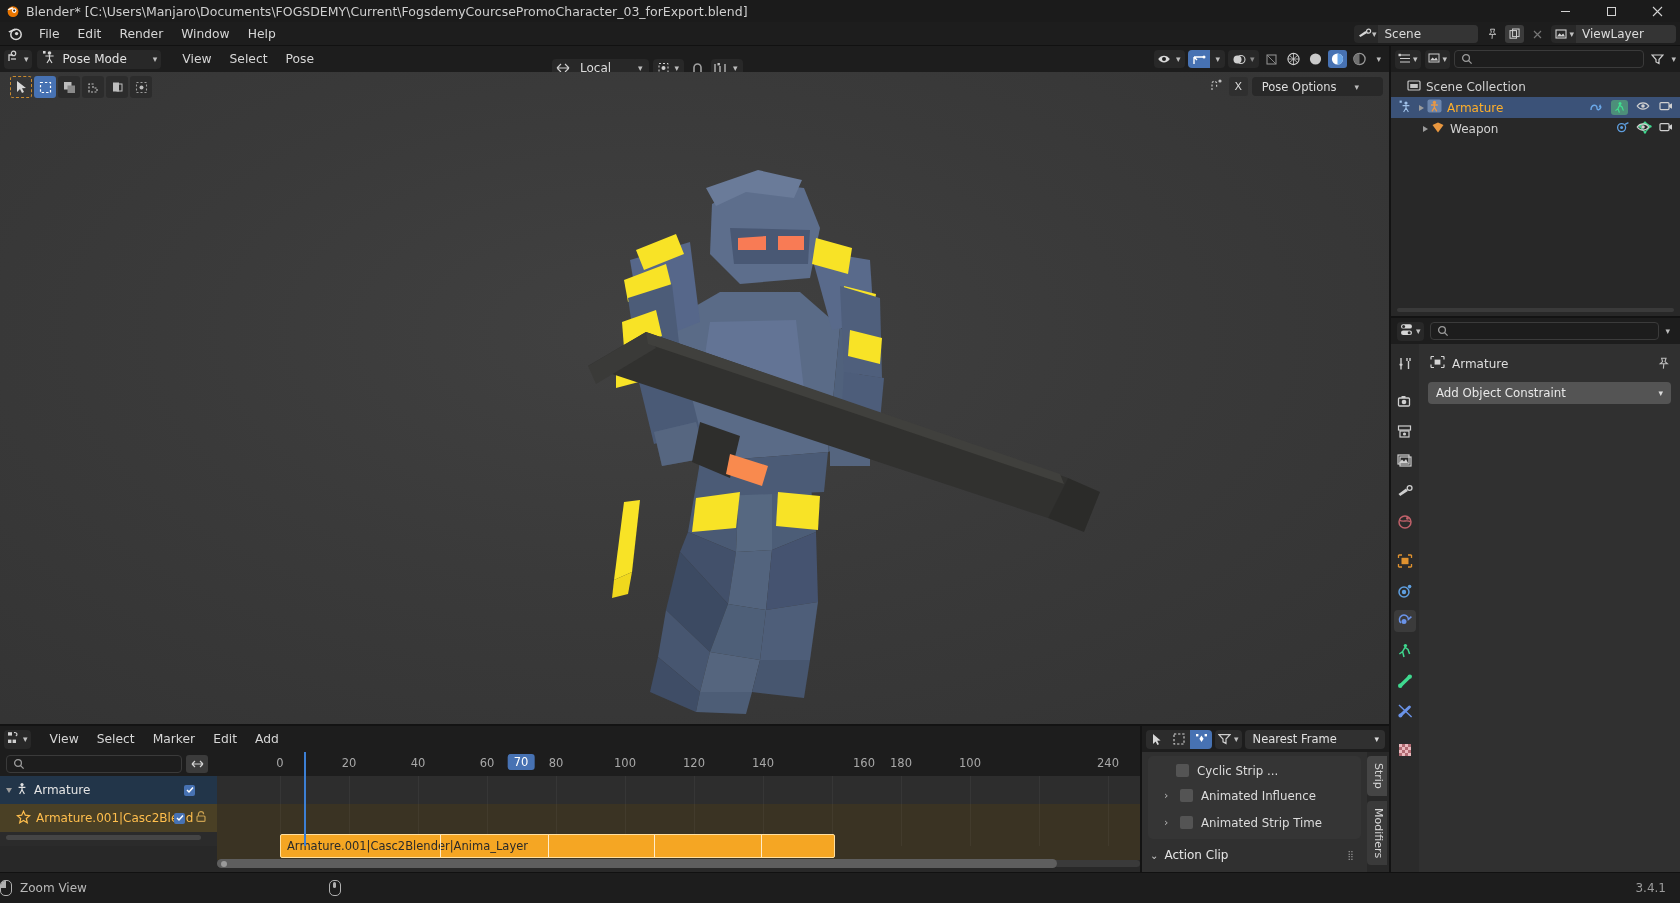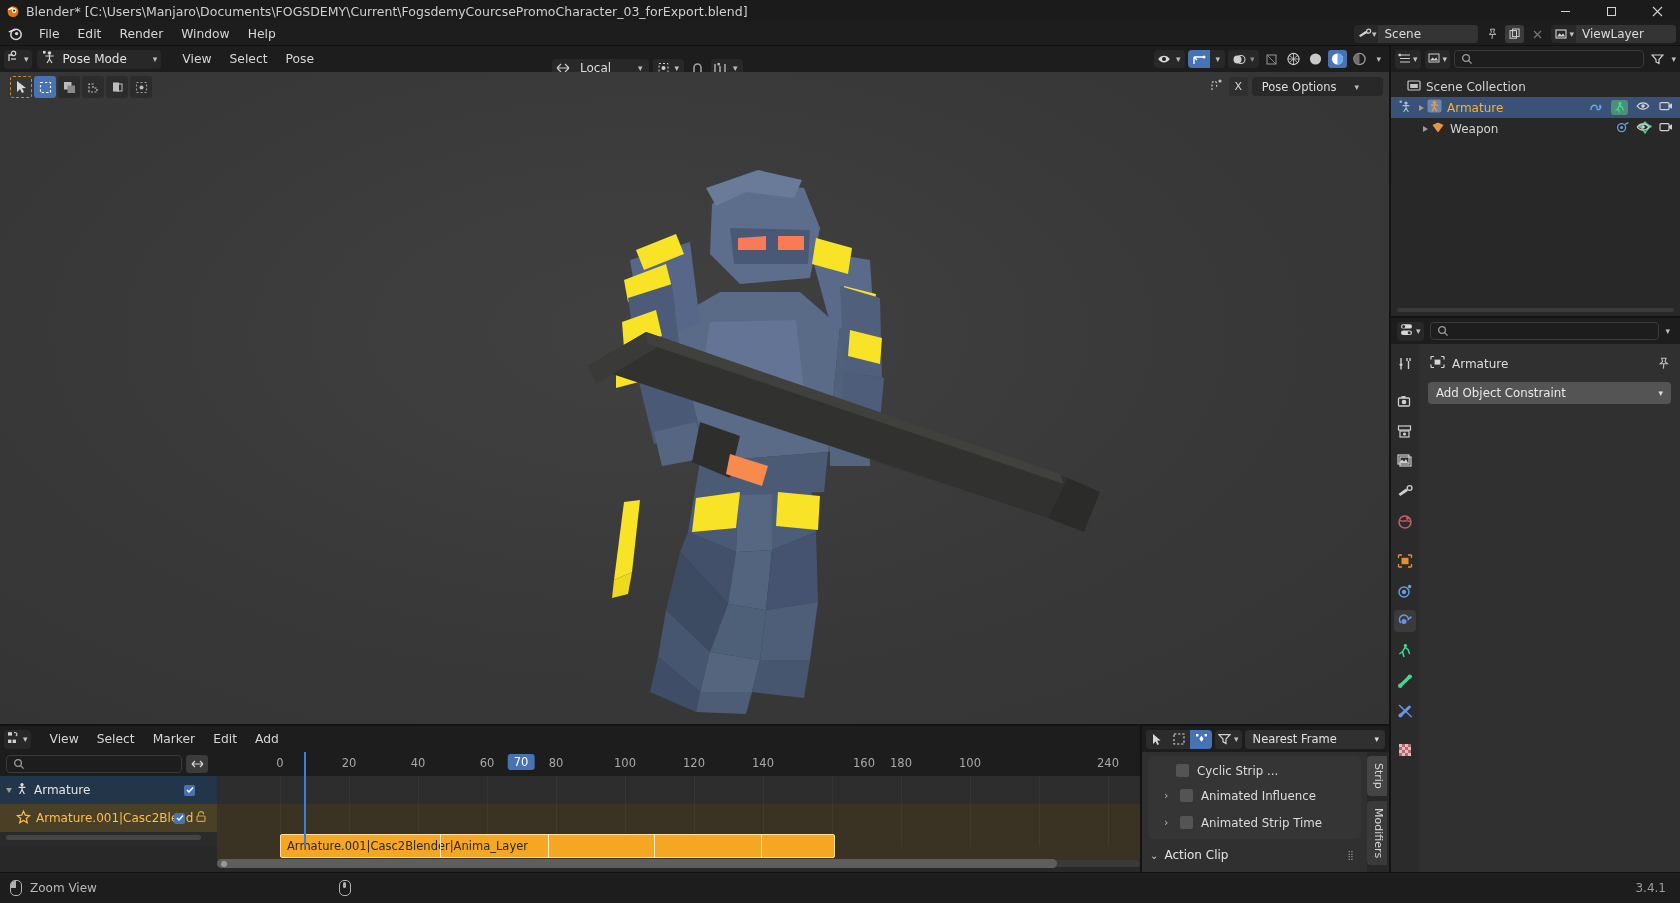--- a/index.html
+++ b/index.html
@@ -169,21 +169,21 @@
   .ns-arrow { color:#b5b5b5; font-size:11px; width:8px;}
   .ns-sect { height:28px; display:flex; align-items:center; padding-left:8px; gap:6px;
     font-size:12px; color:#e4e4e4; position:absolute; left:0; right:0;}
   .ns-tabs { position:absolute; right:0; top:30px; width:22px; display:flex; flex-direction:column; gap:5px;}
   .ns-vtab { width:20px; background:#3a3a3a; border-radius:4px 0 0 4px; color:#d6d6d6;
     font-size:11px; writing-mode:vertical-rl; text-orientation:mixed; padding:7px 2px; text-align:center;}
   .ns-vtab.act { background:#454545; }
 
   
   .status { position:absolute; left:0; bottom:0; width:1680px; height:31px; background:#1d1d1d;
-    display:flex; align-items:center; padding-left:10px; gap:8px; border-top:1px solid #111;}
+    display:flex; align-items:center; gap:8px; border-top:1px solid #111;}
   .status .txt { font-size:12px; color:#b9b9b9; }
   .status .ver { position:absolute; right:14px; font-size:12px; color:#9c9c9c; }
   .mouse-ic { width:12px; height:16px; border:1.4px solid #b0b0b0; border-radius:5px; position:relative; }
   .mouse-ic.left::after { content:""; position:absolute; left:0; top:0; width:5px; height:7px;
     background:#b0b0b0; border-radius:4px 0 0 0;}
   .mouse-ic.mid::after { content:""; position:absolute; left:3.6px; top:0.5px; width:3px; height:6px;
     background:#b0b0b0; border-radius:2px;}
 </style>
 </head>
 <body>

